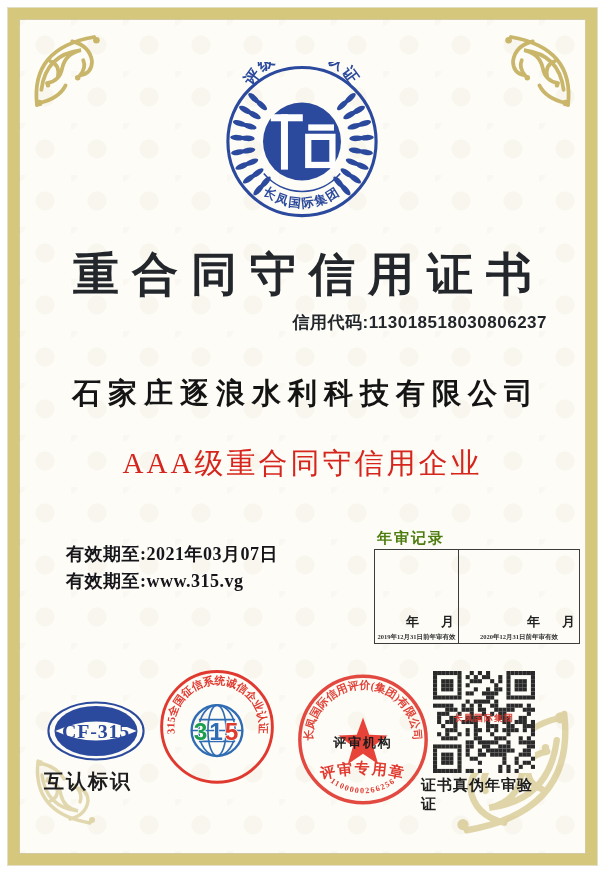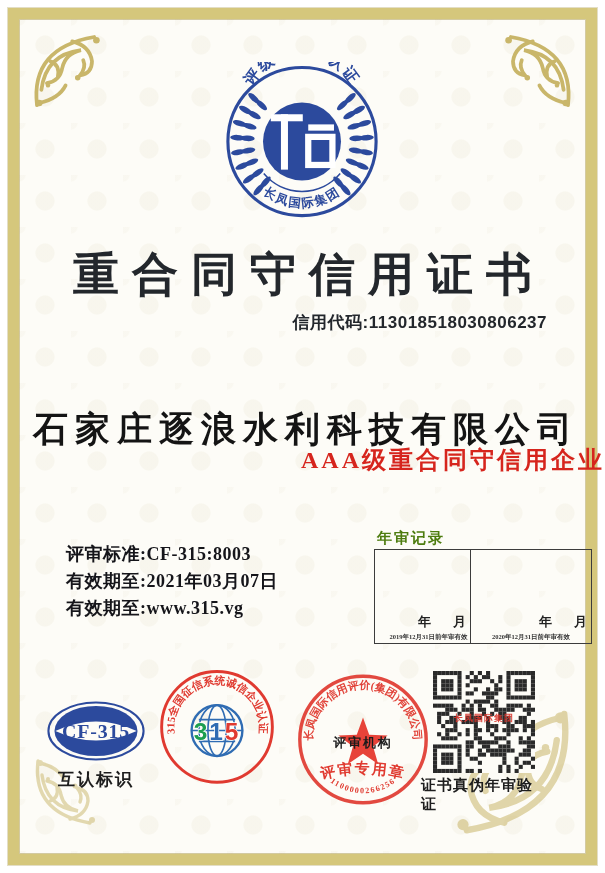--- a/index.html
+++ b/index.html
@@ -28,57 +28,57 @@
     position:absolute; left:0; right:0; top:244px; text-align:center;
     font-family:"Liberation Sans", sans-serif; font-weight:900; font-size:46px;
     letter-spacing:13px; text-indent:13px; color:#23272c; white-space:nowrap;
   }
   .credit-code{
     position:absolute; right:58px; top:311px; font-family:"Liberation Sans", sans-serif;
     font-weight:700; font-size:17px; color:#23272c; letter-spacing:.5px;
   }
   .company{
     position:absolute; left:0; right:0; top:374px; text-align:center;
-    font-family:"Liberation Sans", sans-serif; font-weight:900; font-size:35px;
-    letter-spacing:7px; text-indent:7px; color:#141414; white-space:nowrap;margin-top:32px;
+    font-family:"Liberation Sans", sans-serif; font-weight:900; font-size:29px;
+    letter-spacing:7px; text-indent:7px; color:#141414; white-space:nowrap;
   }
   .award{
-    position:absolute; left:0; right:0; top:444px; text-align:right;
-    font-weight:700; font-size:24px; letter-spacing:3px; color:#d6251d; white-space:nowrap;
+    position:absolute; left:0; right:0; top:444px; text-align:center;
+    font-weight:400; font-size:29px; letter-spacing:3px; color:#d6251d; white-space:nowrap;
   }
   .details{position:absolute; left:66px; top:541px;}
   .details .line{
     font-weight:700; font-size:18px; color:#15151a; line-height:27px; letter-spacing:.5px;
   }
 
   .annual-title{
     position:absolute; left:377px; top:529px; font-weight:700; font-size:15px;
     color:#4d7c0f; letter-spacing:2px;
   }
   .annual-table{
     position:absolute; left:374px; top:549px; width:204px; height:93px;
-    border:1.5px solid #3c3c3c; display:flex;padding-left:12px;
+    border:1.5px solid #3c3c3c; display:flex;
   }
   .annual-cell{position:relative; height:100%;}
   .annual-cell.c1{width:83px; border-right:1.5px solid #3c3c3c;}
   .annual-cell.c2{flex:1;}
   .ym{
     position:absolute; left:0; right:4px; bottom:12px; text-align:right;
     font-weight:700; font-size:13px; color:#222;
   }
   .ym .gap{display:inline-block; width:22px;}
   .note{
     position:absolute; left:1px; right:1px; bottom:1px; text-align:center;
     font-weight:700; font-size:6.5px; color:#333; white-space:nowrap; overflow:hidden;
   }
 
   .seal-cf315{position:absolute; left:44px; top:699px; width:104px; height:64px;}
   .cf315-caption{
-    position:absolute; left:44px; top:768px; width:104px; text-align:center;
-    font-weight:700; font-size:17px; color:#1d1d1d; letter-spacing:2px;
+    position:absolute; left:44px; top:768px; width:104px; 
+    font-weight:700; font-size:20px; color:#1d1d1d; letter-spacing:2px;
   }
   .seal-globe{position:absolute; left:158px; top:667px; width:118px; height:118px;}
   .seal-review{position:absolute; left:296px; top:671px; width:134px; height:137px;}
   .qr{position:absolute; left:433px; top:671px; width:102px; height:102px;}
   .qr-overlay{
     position:absolute; left:433px; top:712px; width:102px; text-align:center;
     font-weight:700; font-size:9px; color:#d9352c; letter-spacing:1px; opacity:.9;
   }
   .qr-caption{
     position:absolute; left:421px; top:776px; width:126px; text-align:left;
@@ -180,21 +180,20 @@
       <textPath href="#emArcBot" startOffset="50%" text-anchor="middle">长凤国际集团</textPath>
     </text>
   </svg>
 
   <div class="title">重合同守信用证书</div>
   <div class="credit-code">信用代码:113018518030806237</div>
   <div class="company">石家庄逐浪水利科技有限公司</div>
   <div class="award">AAA级重合同守信用企业</div>
 
   <div class="details">
-    <div class="line">评审标准:CF-315:8003</div>
     <div class="line">有效期至:2021年03月07日</div>
     <div class="line">有效期至:www.315.vg</div>
   </div>
 
   <div class="annual-title">年审记录</div>
   <div class="annual-table">
     <div class="annual-cell c1">
       <div class="ym">
         <span>年</span><span class="gap"></span><span>月</span>
       </div>

